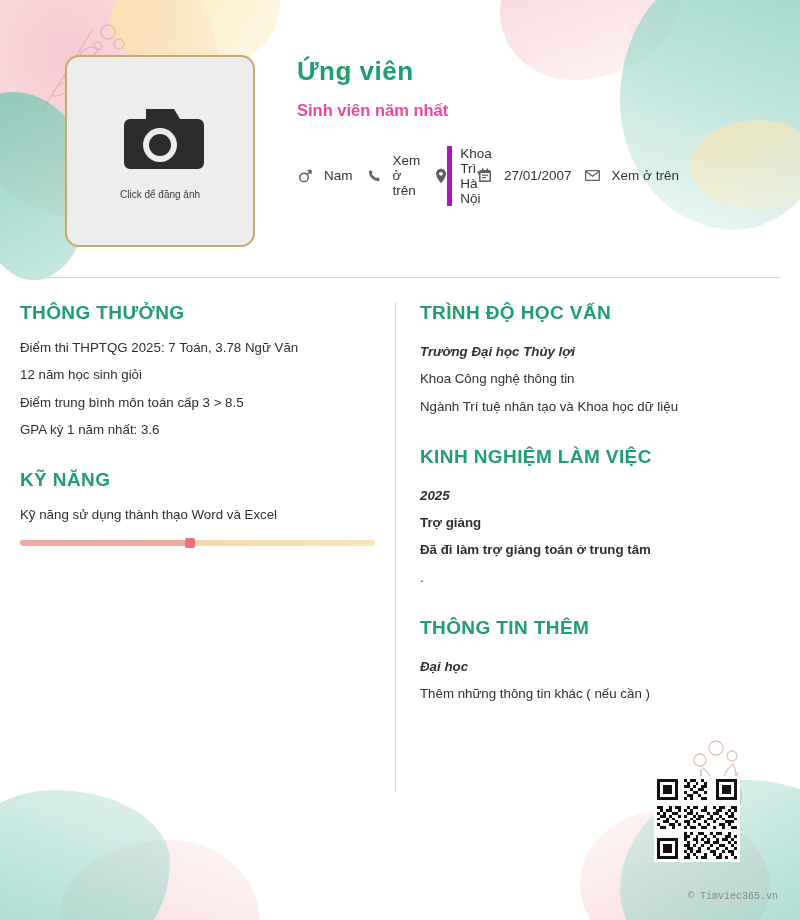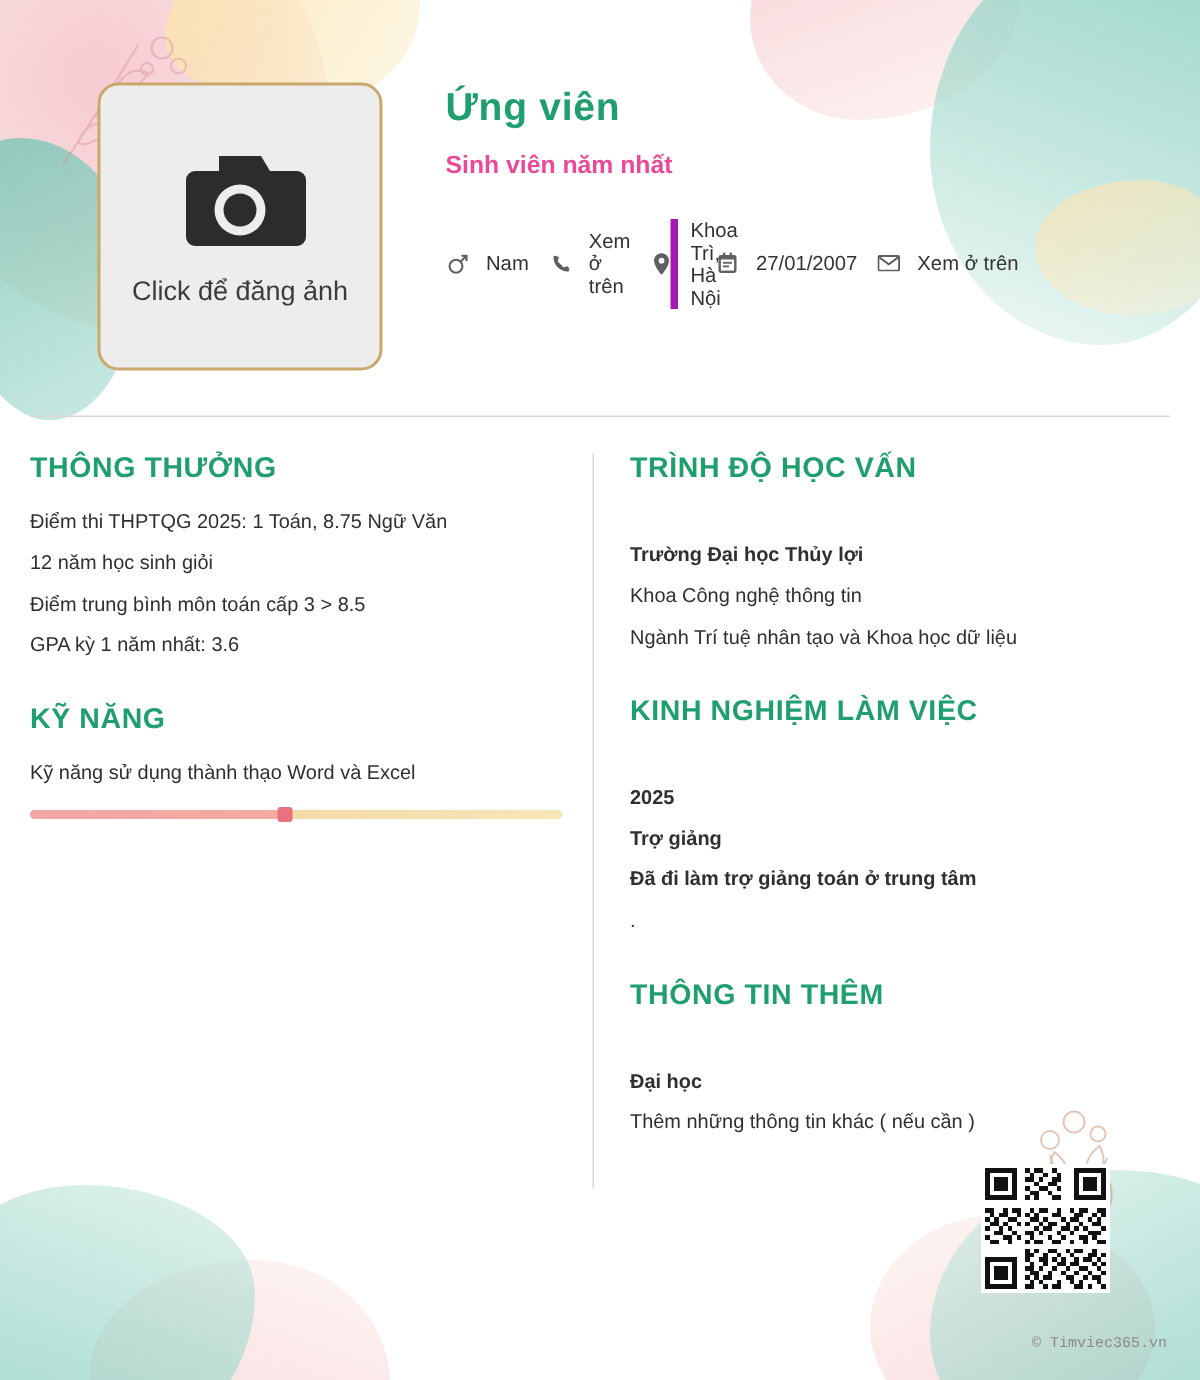--- a/index.html
+++ b/index.html
@@ -92,21 +92,21 @@
     border: 2px solid #c9a86c;
     border-radius: 14px;
     background: #ededed;
     display: flex; flex-direction: column;
     align-items: center; justify-content: center;
     flex: 0 0 auto;
     cursor: pointer;
   }
   .camera { margin-bottom: 14px; }
   .photo-label {
-    font-size: 18px;
+    font-size: 10px;
     color: #3b3b3b;
   }
 
   .header-right { margin-left: 42px; padding-top: 2px; flex: 1; }
   .name {
     font-size: 26px;
     font-weight: bold;
     color: #1f9e6e;
     letter-spacing: .5px;
     line-height: 1.15;
@@ -146,21 +146,21 @@
   .section-title {
     font-size: 19px;
     font-weight: bold;
     color: #1f9e6e;
     letter-spacing: .4px;
     margin-bottom: 14px;
   }
   .line { font-size: 13.3px; color: #2f2f2f; line-height: 1.45; margin-bottom: 8px; }
   .line.bold { font-weight: bold; }
   .gap-lg { margin-top: 30px; }
-  .gap-md { margin-top: 36px; }
+  .gap-md { margin-top: 18px; font-style: italic; }
 
   .skill-bar {
     margin-top: 16px;
     height: 6px;
     width: 355px;
     border-radius: 3px;
     background: linear-gradient(90deg, #f0a7a7 0%, #f2aaa1 48%, #f5d9a8 48%, #f7e6b9 100%);
     position: relative;
   }
   .skill-knob {
@@ -313,21 +313,21 @@
       </div>
     </div>
 
     <div class="divider"></div>
 
     <div class="body">
 
       <div class="col-left">
 
         <div class="section-title">THÔNG THƯỞNG</div>
-        <div class="line">Điểm thi THPTQG 2025: 1 Toán, 8.75 Ngữ Văn</div>
+        <div class="line">Điểm thi THPTQG 2025: 7 Toán, 3.78 Ngữ Văn</div>
         <div class="line">12 năm học sinh giỏi</div>
         <div class="line">Điểm trung bình môn toán cấp 3 &gt; 8.5</div>
         <div class="line">GPA kỳ 1 năm nhất: 3.6</div>
 
         <div class="section-title gap-lg">KỸ NĂNG</div>
         <div class="line">Kỹ năng sử dụng thành thạo Word và Excel</div>
         <div class="skill-bar">
           <div class="skill-knob" style="left: 165.4px;"></div>
         </div>
 

